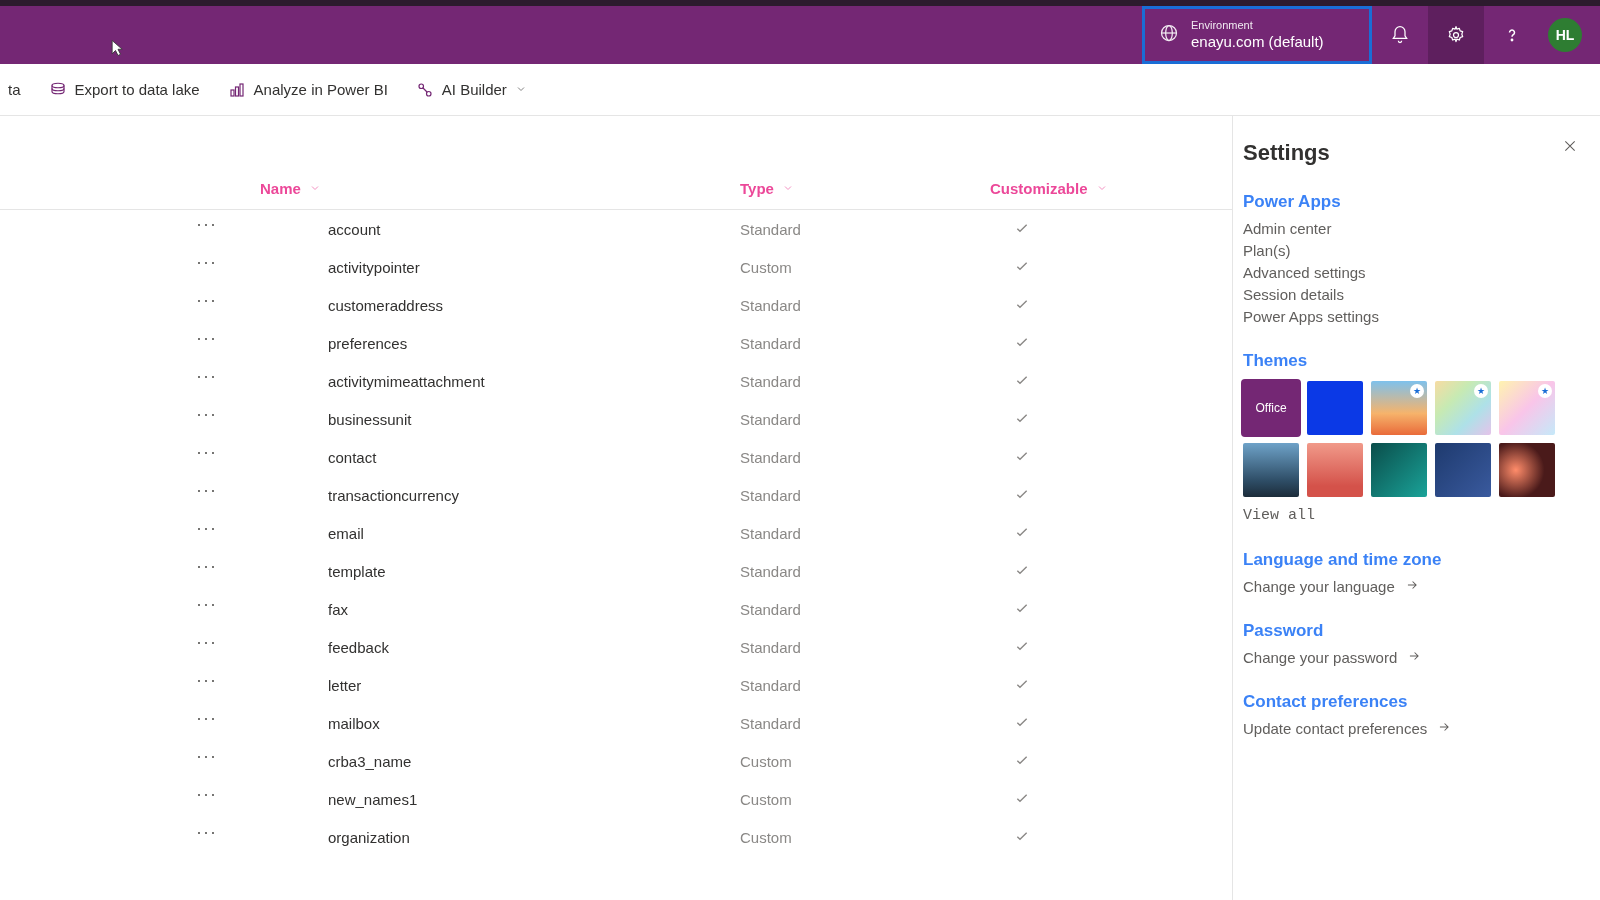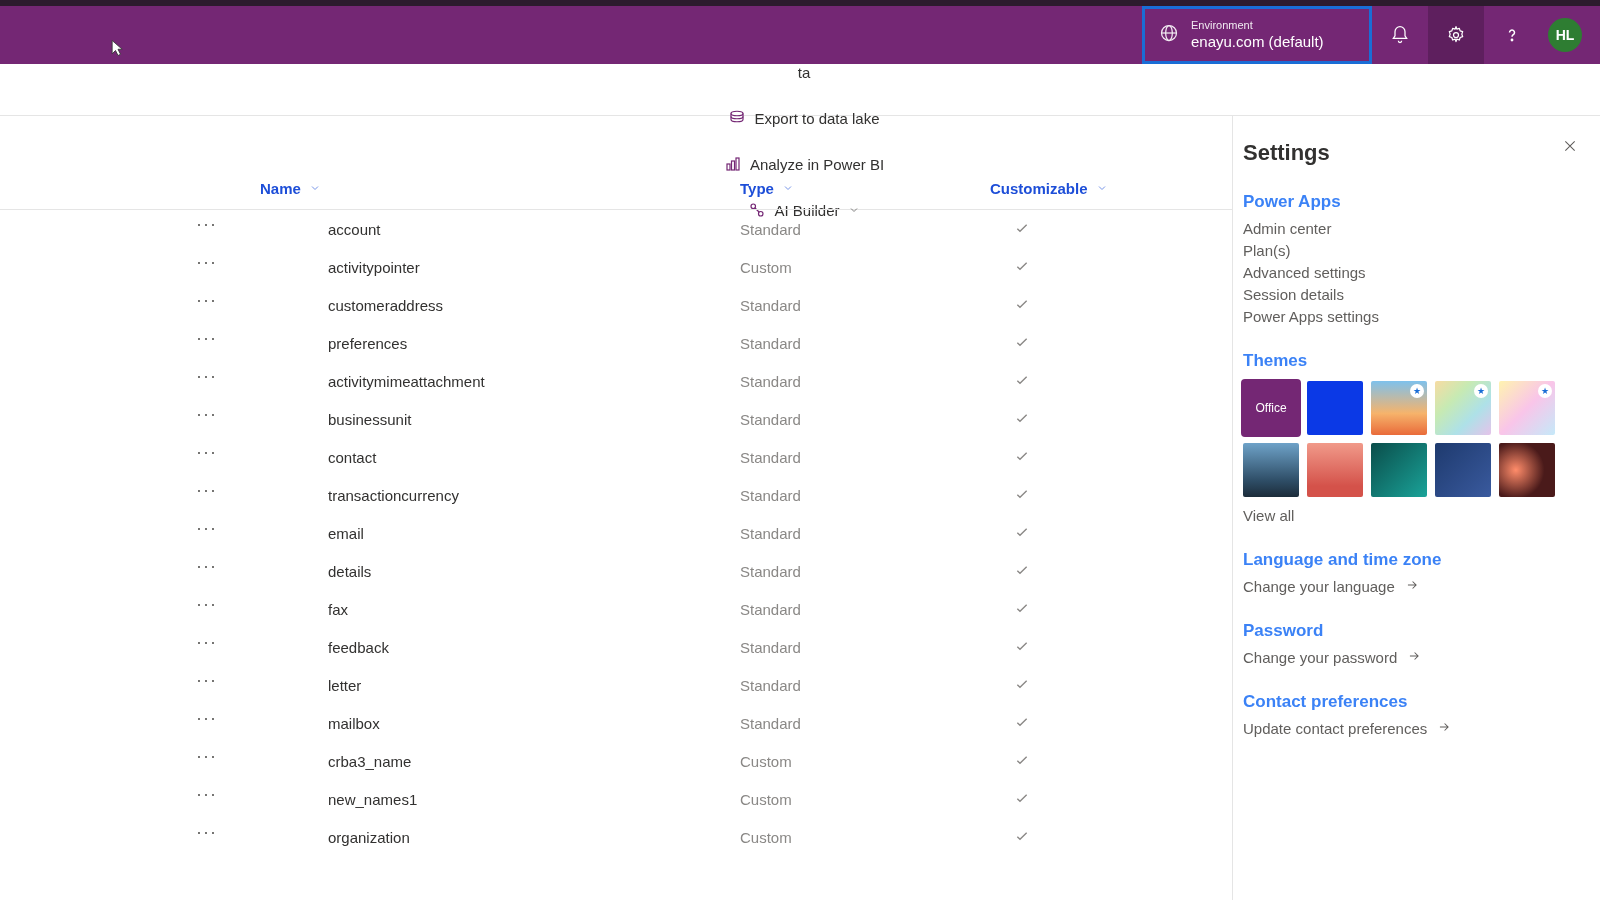--- a/index.html
+++ b/index.html
@@ -29,30 +29,30 @@
 }
 .header-btn.dark { background: #5e1f5e; }
 .avatar {
   width: 34px; height: 34px; border-radius: 50%; background: #2e7d32;
   color: #fff; display: flex; align-items: center; justify-content: center;
   font-size: 14px; font-weight: 600; margin: 0 10px 0 8px;
 }
 
 .toolbar {
   height: 52px; border-bottom: 1px solid #e5e5e5; display: flex; align-items: center;
-  gap: 28px; padding-left: 8px; color: #323130; font-size: 15px; flex-direction: column;
+  gap: 28px; padding-left: 8px; color: #323130; font-size: 15px;
 }
 .toolbar-item { display: flex; align-items: center; gap: 8px; cursor: pointer; }
 .toolbar-icon { color: #742774; display: inline-flex; }
 
 .main { display: flex; height: calc(100% - 116px); }
 .table-area { flex: 1; overflow: hidden; padding-top: 52px; }
 .table-header {
   display: flex; align-items: center; height: 42px; border-bottom: 1px solid #e5e5e5;
-  color: #1d4ed8; font-size: 15px; font-weight: 600;
+  color: #ec4899; font-size: 15px; font-weight: 600;
 }
 .col-actions { width: 260px; flex-shrink: 0; }
 .col-name { width: 480px; flex-shrink: 0; display: flex; align-items: center; gap: 8px; padding-left: 68px;}
 .col-type { width: 250px; flex-shrink: 0; display: flex; align-items: center; gap: 8px; }
 .col-custom { flex-shrink: 0; display: flex; align-items: center; gap: 8px; }
 .chevron { opacity: 0.6; }
 .table-body { }
 .row { display: flex; align-items: center; height: 38px; font-size: 15px; }
 .row .col-name { color: #323130; padding-left: 68px; }
 .row .col-type { color: #8a8886; }
@@ -73,21 +73,21 @@
 .theme-tile {
   width: 56px; height: 54px; border-radius: 2px; cursor: pointer; position: relative;
   display: flex; align-items: center; justify-content: center; font-size: 12px; color: #fff;
 }
 .theme-tile.selected { outline: 3px solid #742774; outline-offset: -1px; background: #742774; }
 .star-badge {
   position: absolute; top: 3px; right: 3px; width: 14px; height: 14px;
   background: #fff; border-radius: 50%; display:flex; align-items:center; justify-content:center;
   color: #1a6dd6; font-size: 9px;
 }
-.view-all { color: #605e5c; font-size: 15px; cursor: pointer; }
+.view-all { color: #605e5c; font-size: 15px; cursor: pointer; font-family: Liberation Mono, monospace; }
 .action-link { display: flex; align-items: center; gap: 10px; color: #605e5c; font-size: 15px; cursor: pointer; margin-top: 6px; }
 .action-link .arrow { color: #605e5c; }
 
 
 .t-blue { background:#0b39e6; }
 .t-sunset { background: linear-gradient(180deg,#7ec1ec 0%,#f6b36b 60%,#e96b3a 100%); }
 .t-rainbow { background: linear-gradient(135deg,#f7dca3,#c7eab3,#aee1e8,#e5c3ea); }
 .t-unicorn { background: linear-gradient(135deg,#fff3b0,#f9c5e9,#c5e9f9); }
 .t-mountain { background: linear-gradient(180deg,#6ea2c8,#2e4d66 70%,#1c2c3a); }
 .t-palm { background: linear-gradient(180deg,#f19a8a,#d4524a 80%); }
@@ -290,21 +290,21 @@
           <div class="col-name">email</div>
           <div class="col-type">Standard</div>
           <div class="check"><svg width="16" height="16" viewBox="0 0 24 24" fill="none" stroke="currentColor" stroke-width="2">
               <path d="M5 13l4 4 10-10"></path>
             </svg></div>
         </div>
         <div class="row">
           <div class="more-cell">
             <span class="more-btn">···</span>
           </div>
-          <div class="col-name">details</div>
+          <div class="col-name">template</div>
           <div class="col-type">Standard</div>
           <div class="check"><svg width="16" height="16" viewBox="0 0 24 24" fill="none" stroke="currentColor" stroke-width="2">
               <path d="M5 13l4 4 10-10"></path>
             </svg></div>
         </div>
         <div class="row">
           <div class="more-cell">
             <span class="more-btn">···</span>
           </div>
           <div class="col-name">fax</div>

